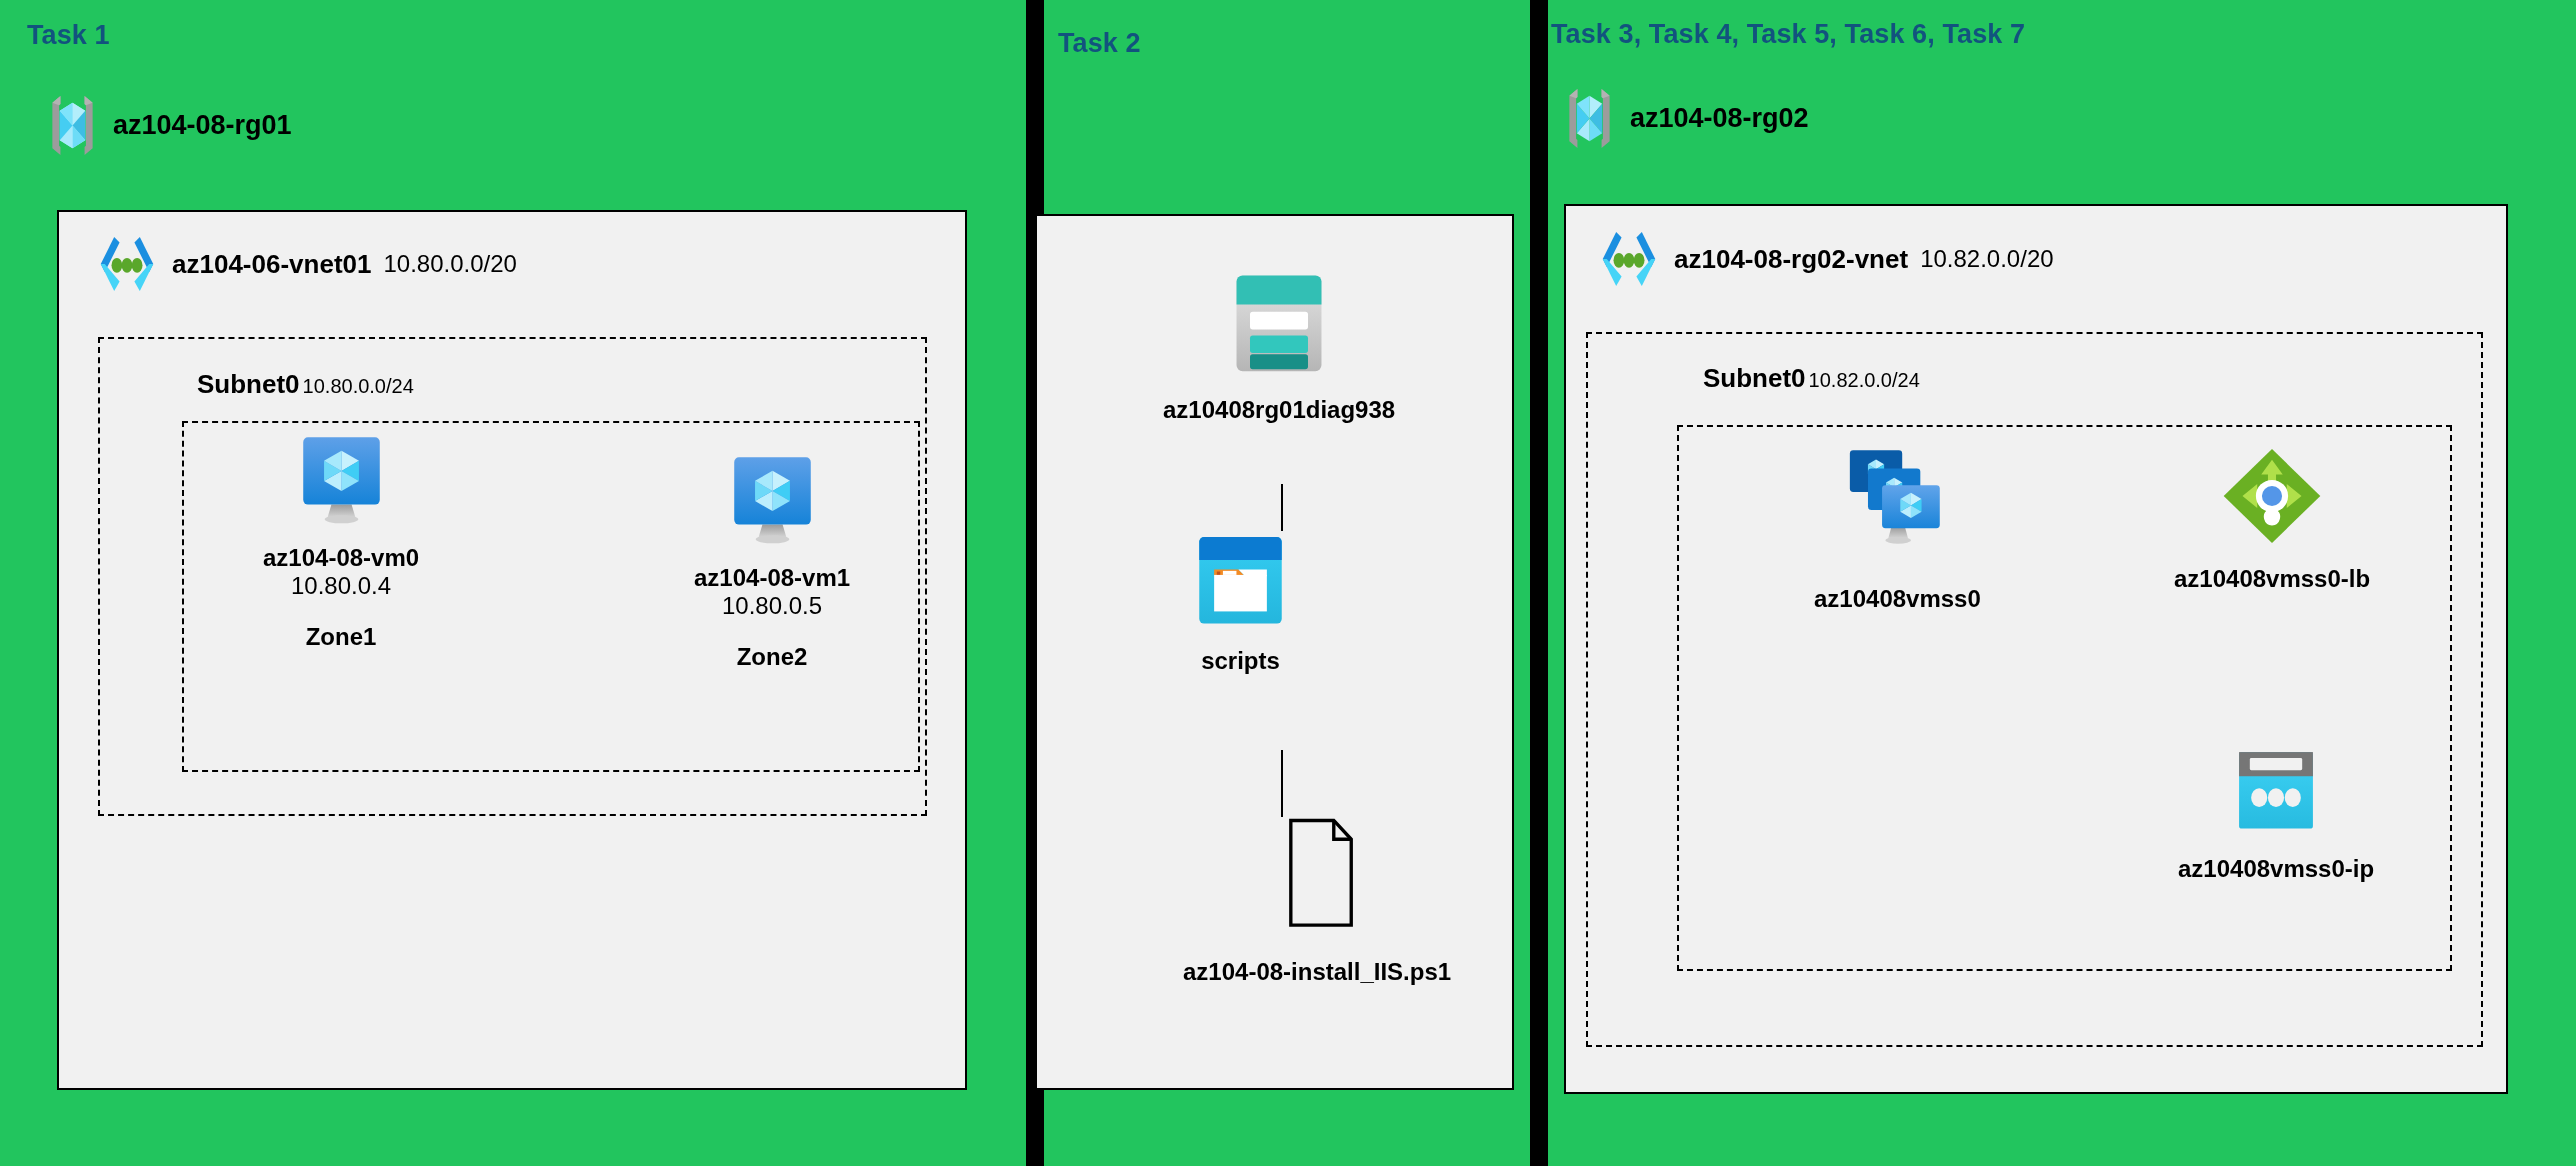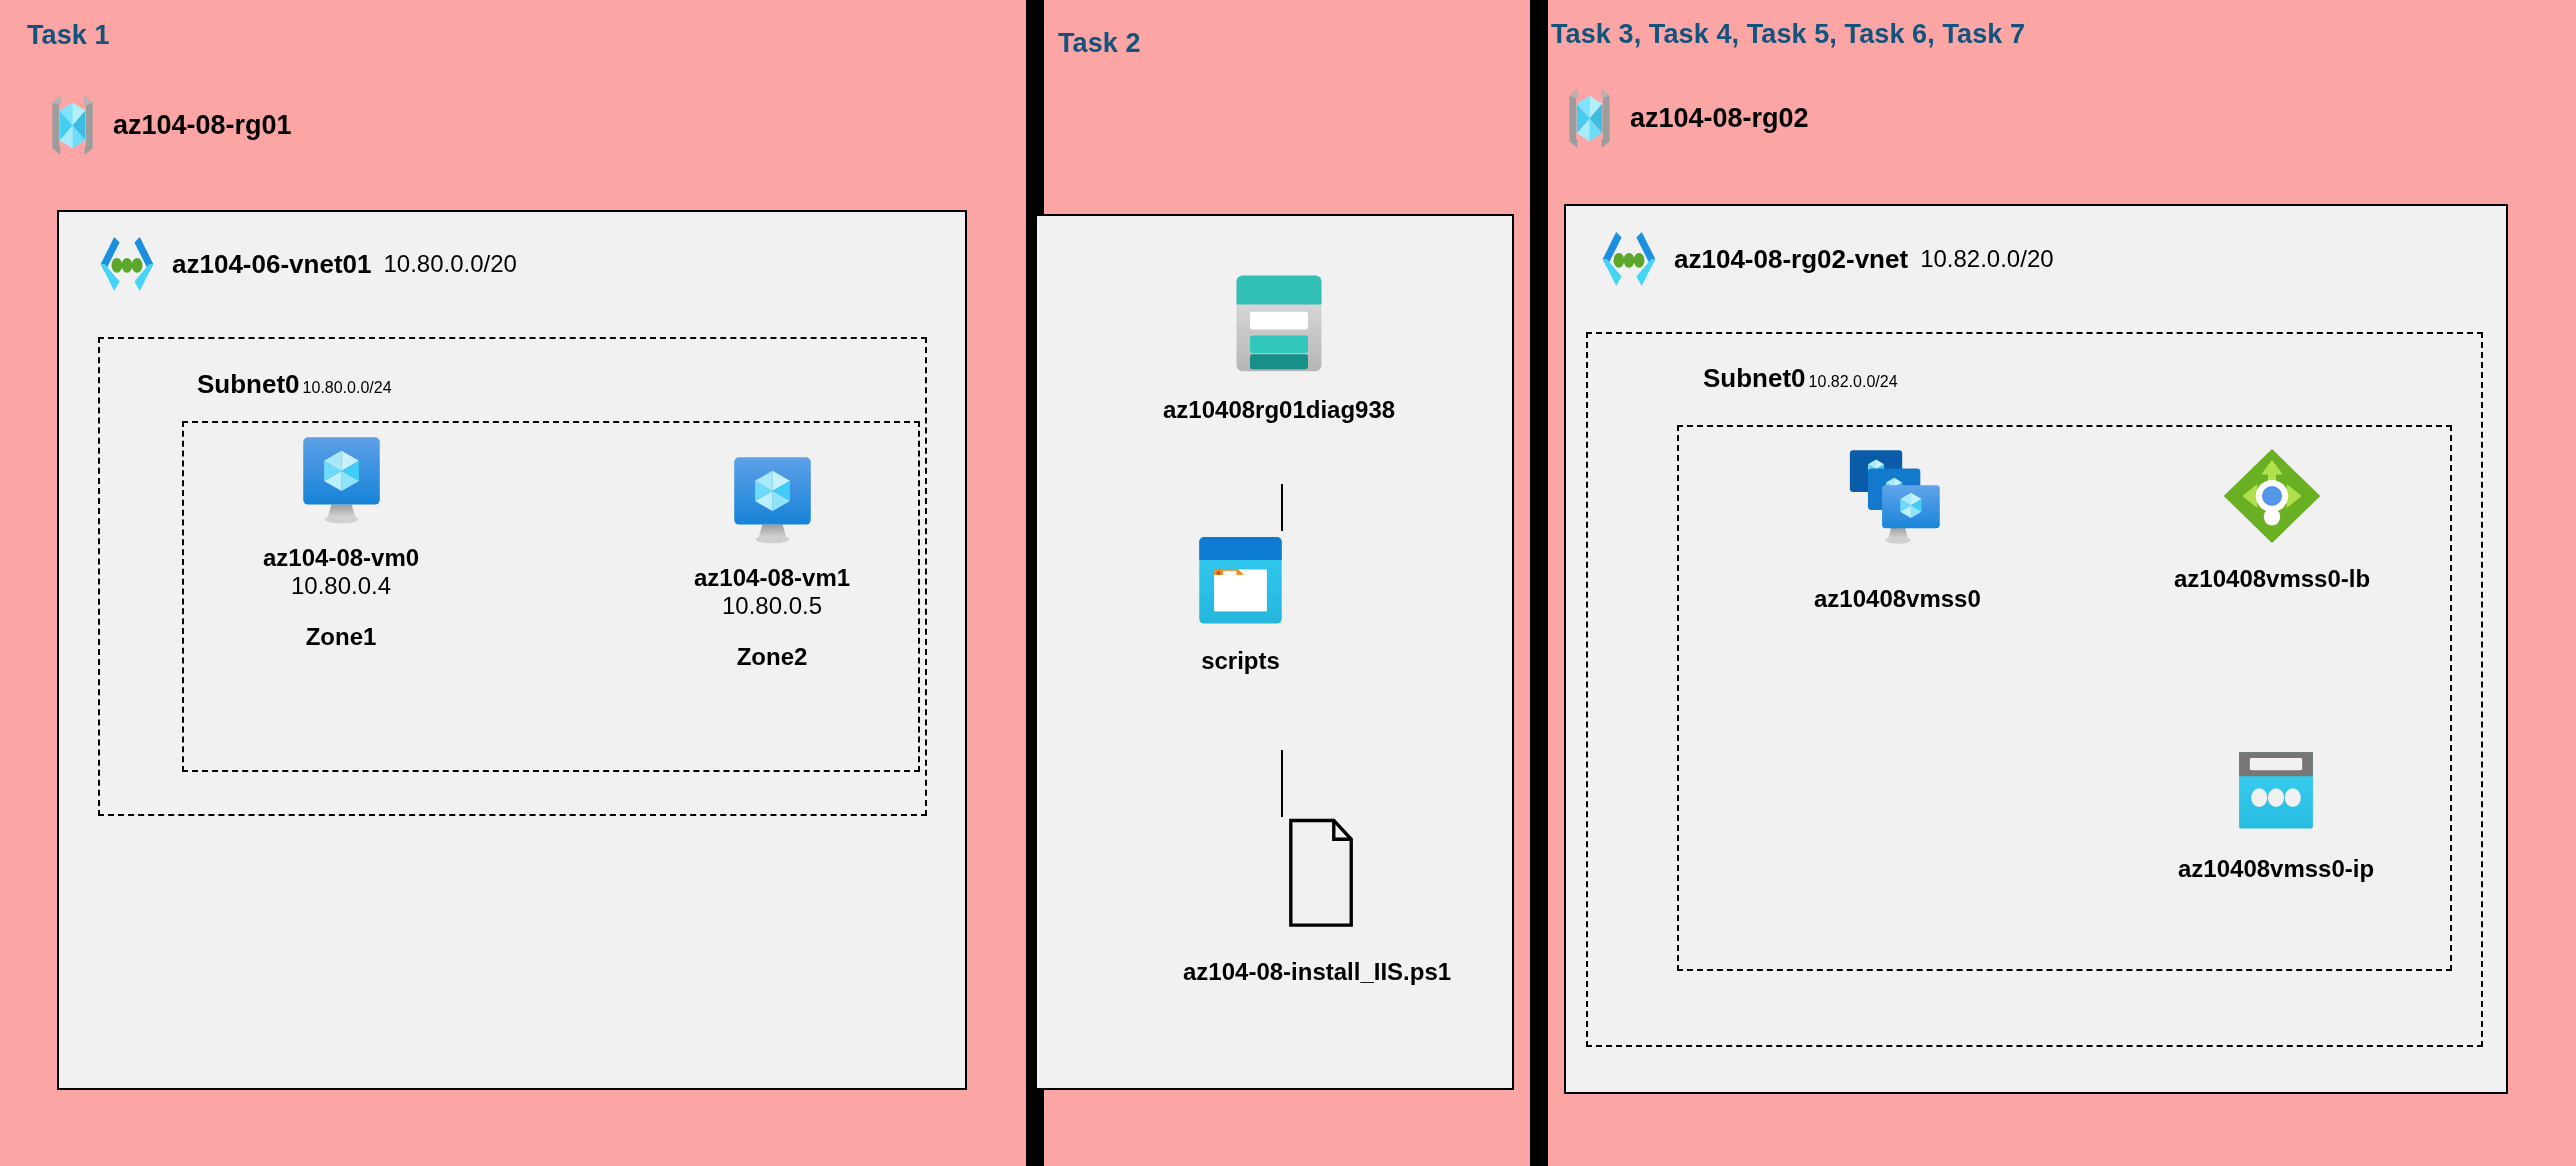--- a/index.html
+++ b/index.html
@@ -2,21 +2,21 @@
 <html style="font-size:10.8px"><head>
 <meta charset="utf-8">
 <style>
   * { box-sizing: border-box; margin: 0; padding: 0; }
   html, body {
     width: 2576px; height: 1166px;
     background: #f1f1f1;
     font-family: "Liberation Sans", sans-serif;
     overflow: hidden;
   }
-  #canvas { position: relative; width: 2576px; height: 1166px; background: #fca5a5; }
+  #canvas { position: relative; width: 2576px; height: 1166px; background: #22c55e; }
 
   
   .divider { position: absolute; top: 0; height: 1166px; width: 17.5px; background: #000; }
   #div-1 { left: 1026px; }
   #div-2 { left: 1530px; }
 
   
   .task-heading {
     position: absolute;
     color: #12537e;
@@ -50,21 +50,21 @@
 
   
   .dashed-box { position: absolute; border: 2px dashed #000; background: transparent; }
   #subnet01-box { left: 98px;  top: 337px;  width: 829px; height: 479px; }
   #subnet02-box { left: 1586px; top: 332px;  width: 897px; height: 715px; }
 
   .subnet-label { position: absolute; white-space: nowrap; }
   #subnet01-label { left: 197px;  top: 369px; }
   #subnet02-label { left: 1679px; top: 363px; margin-left: 24px; }
   .subnet-name { font-size: 26px; font-weight: bold; color: #000; }
-  .subnet-cidr { font-size: 16px; color: #000; }
+  .subnet-cidr { font-size: 20px; color: #000; }
 
   
   #vmgroup-box  { position: absolute; left: 182px;  top: 421px;  width: 738px; height: 351px;  border: 2px dashed #000; }
   #vmssgroup-box{ position: absolute; left: 1677px; top: 425px;  width: 775px; height: 546px;  border: 2px dashed #000; }
 
   
   .node { position: absolute; display: flex; flex-direction: column; align-items: center; }
   .node-label { font-size: 24px; font-weight: bold; color: #000; white-space: nowrap; text-align: center; }
   .node-sub   { font-size: 24px; font-weight: normal; color: #000; white-space: nowrap; text-align: center; }
   .node-zone  { font-size: 24px; font-weight: bold; color: #000; white-space: nowrap; text-align: center; }

